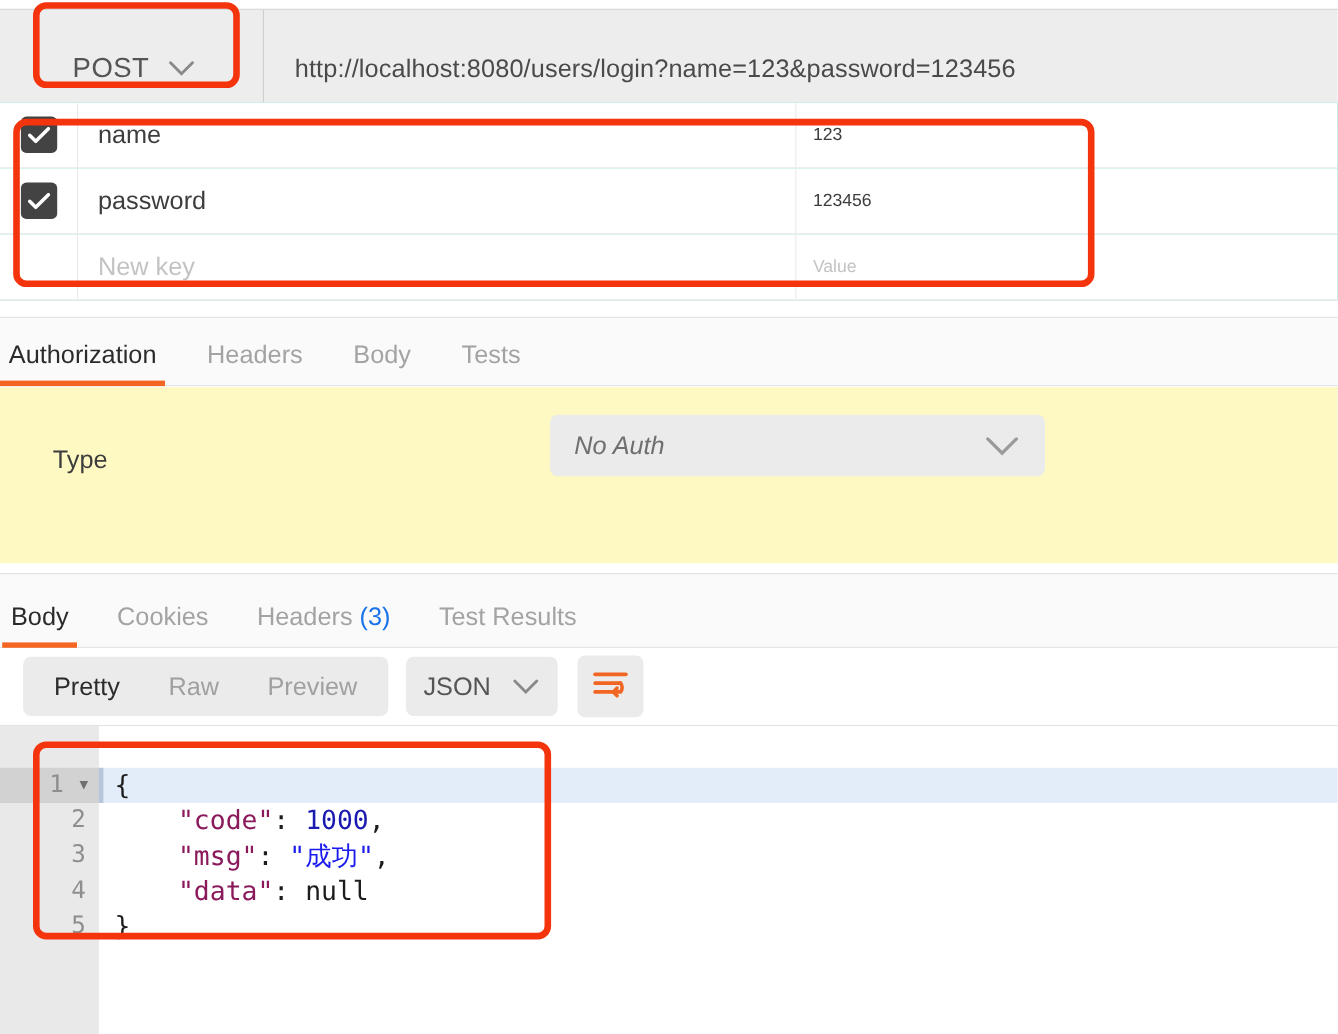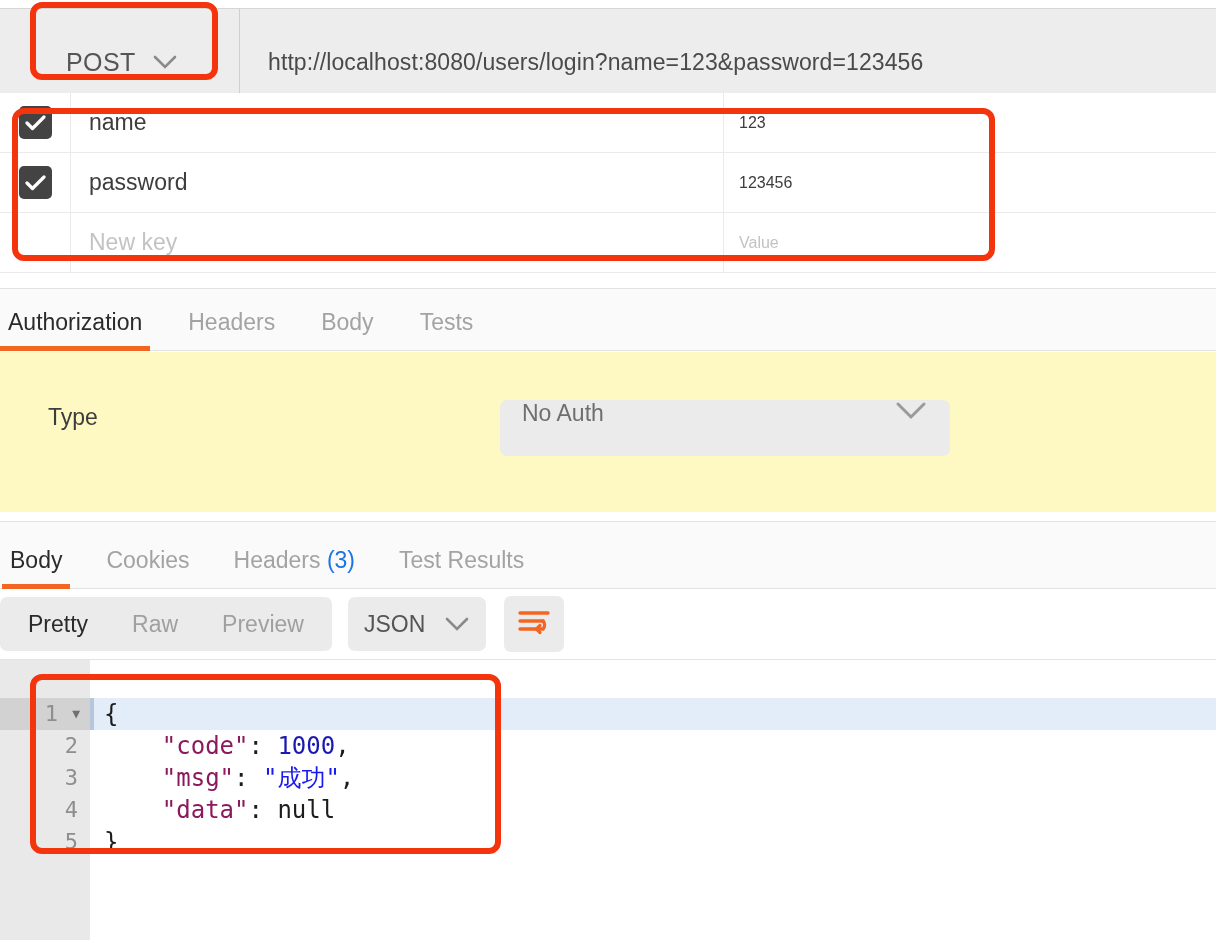--- a/index.html
+++ b/index.html
@@ -153,28 +153,30 @@
     background: #fef9c3;
   }
   .type-label {
     position: absolute;
     left: 48px; top: 52px;
     font-size: 23px;
     color: #3d3d3d;
   }
   .auth-select {
     position: absolute;
-    left: 500px; top: 48px;
+    left: 500px; top: 25px;
     width: 450px;
     height: 56px;
     background: #ebebeb;
     border-radius: 7px;
     display: flex;
+    align-items: center;
     box-sizing: border-box;
     padding: 0 22px;
+    font-style: italic;
   }
   .auth-select-label {
     flex: 1;
     font-size: 23px;
     color: #6f6f6f;
   }
 
   
   .restabs {
     position: absolute;
@@ -196,21 +198,21 @@
   .viewbar {
     position: absolute;
     left: 0; top: 589px;
     width: 1216px;
     height: 70px;
     background: #ffffff;
     display: flex;
     align-items: center;
   }
   .segmented {
-    margin-left: 0;
+    margin-left: 21px;
     height: 54px;
     background: #ebebeb;
     border-radius: 7px;
     display: flex;
     align-items: center;
     padding: 0 6px;
   }
   .seg {
     font-size: 23px;
     color: #a0a0a0;

